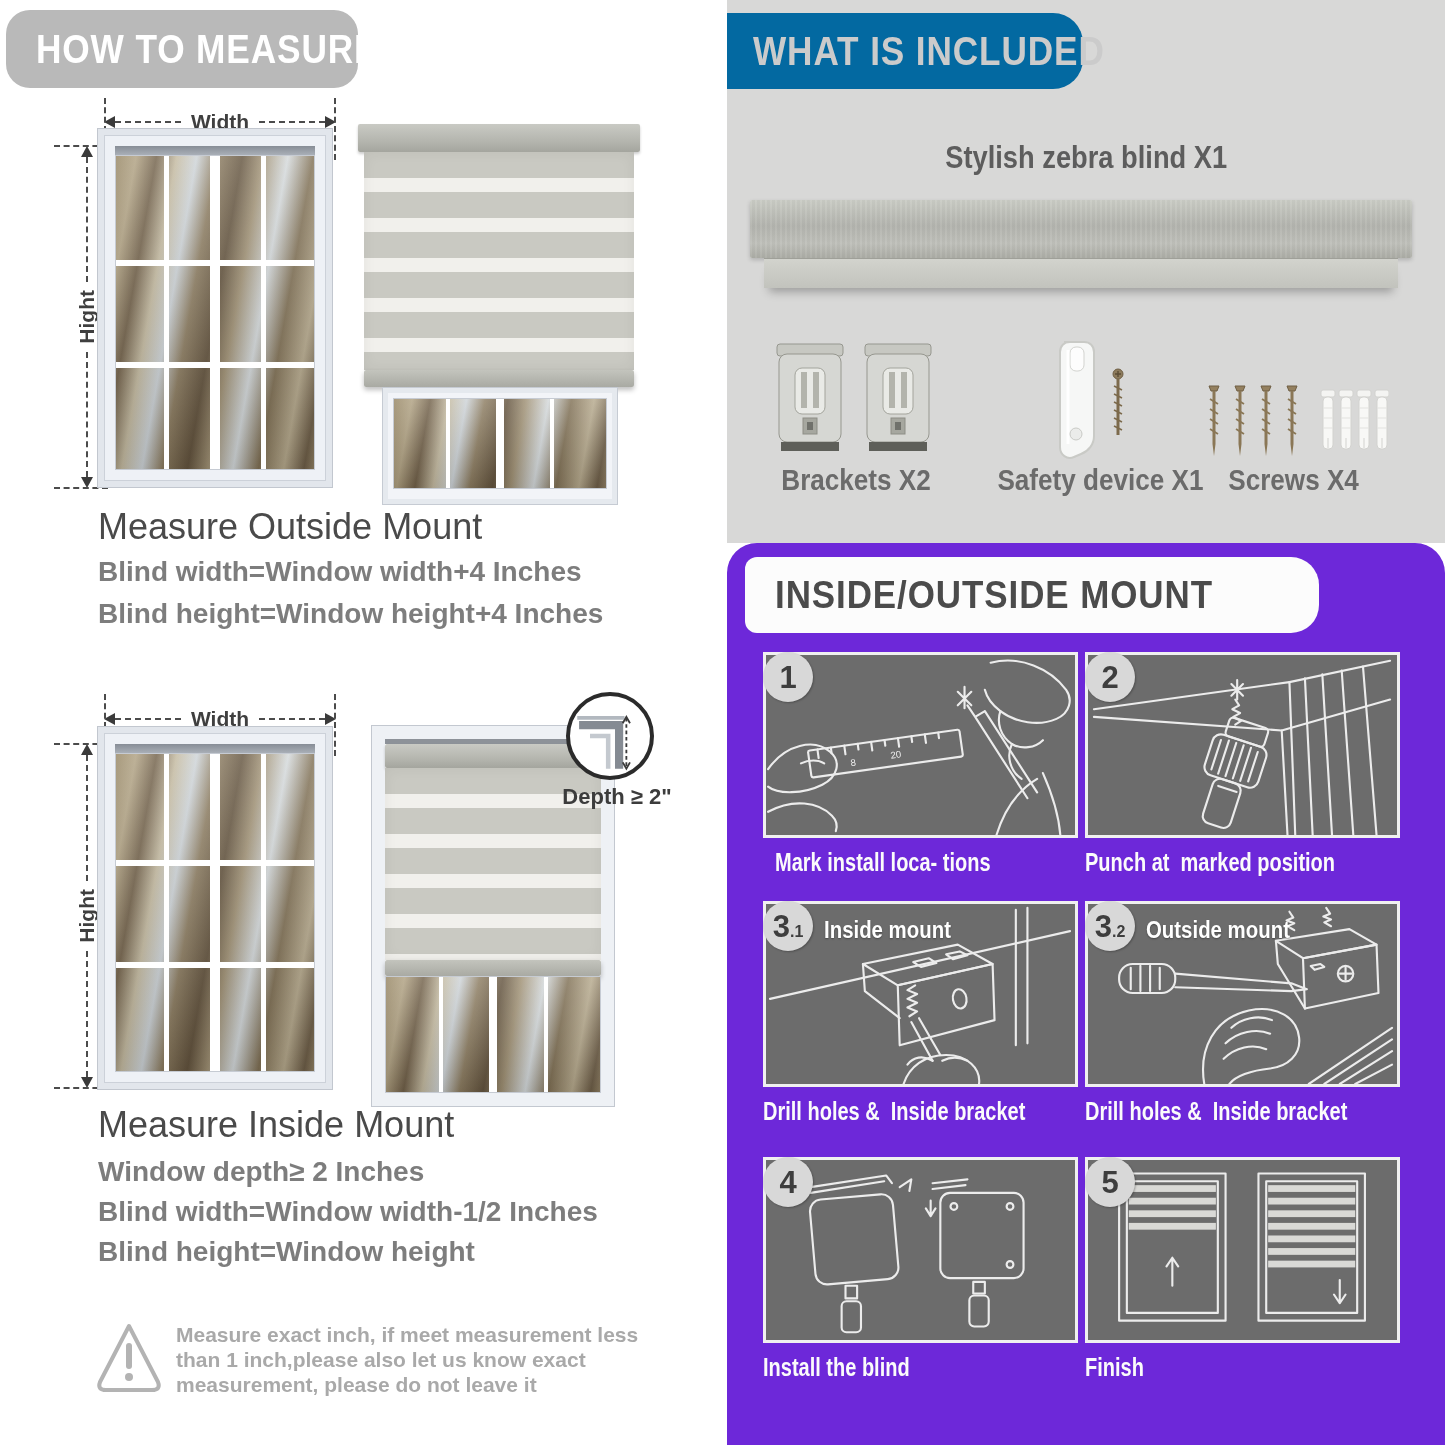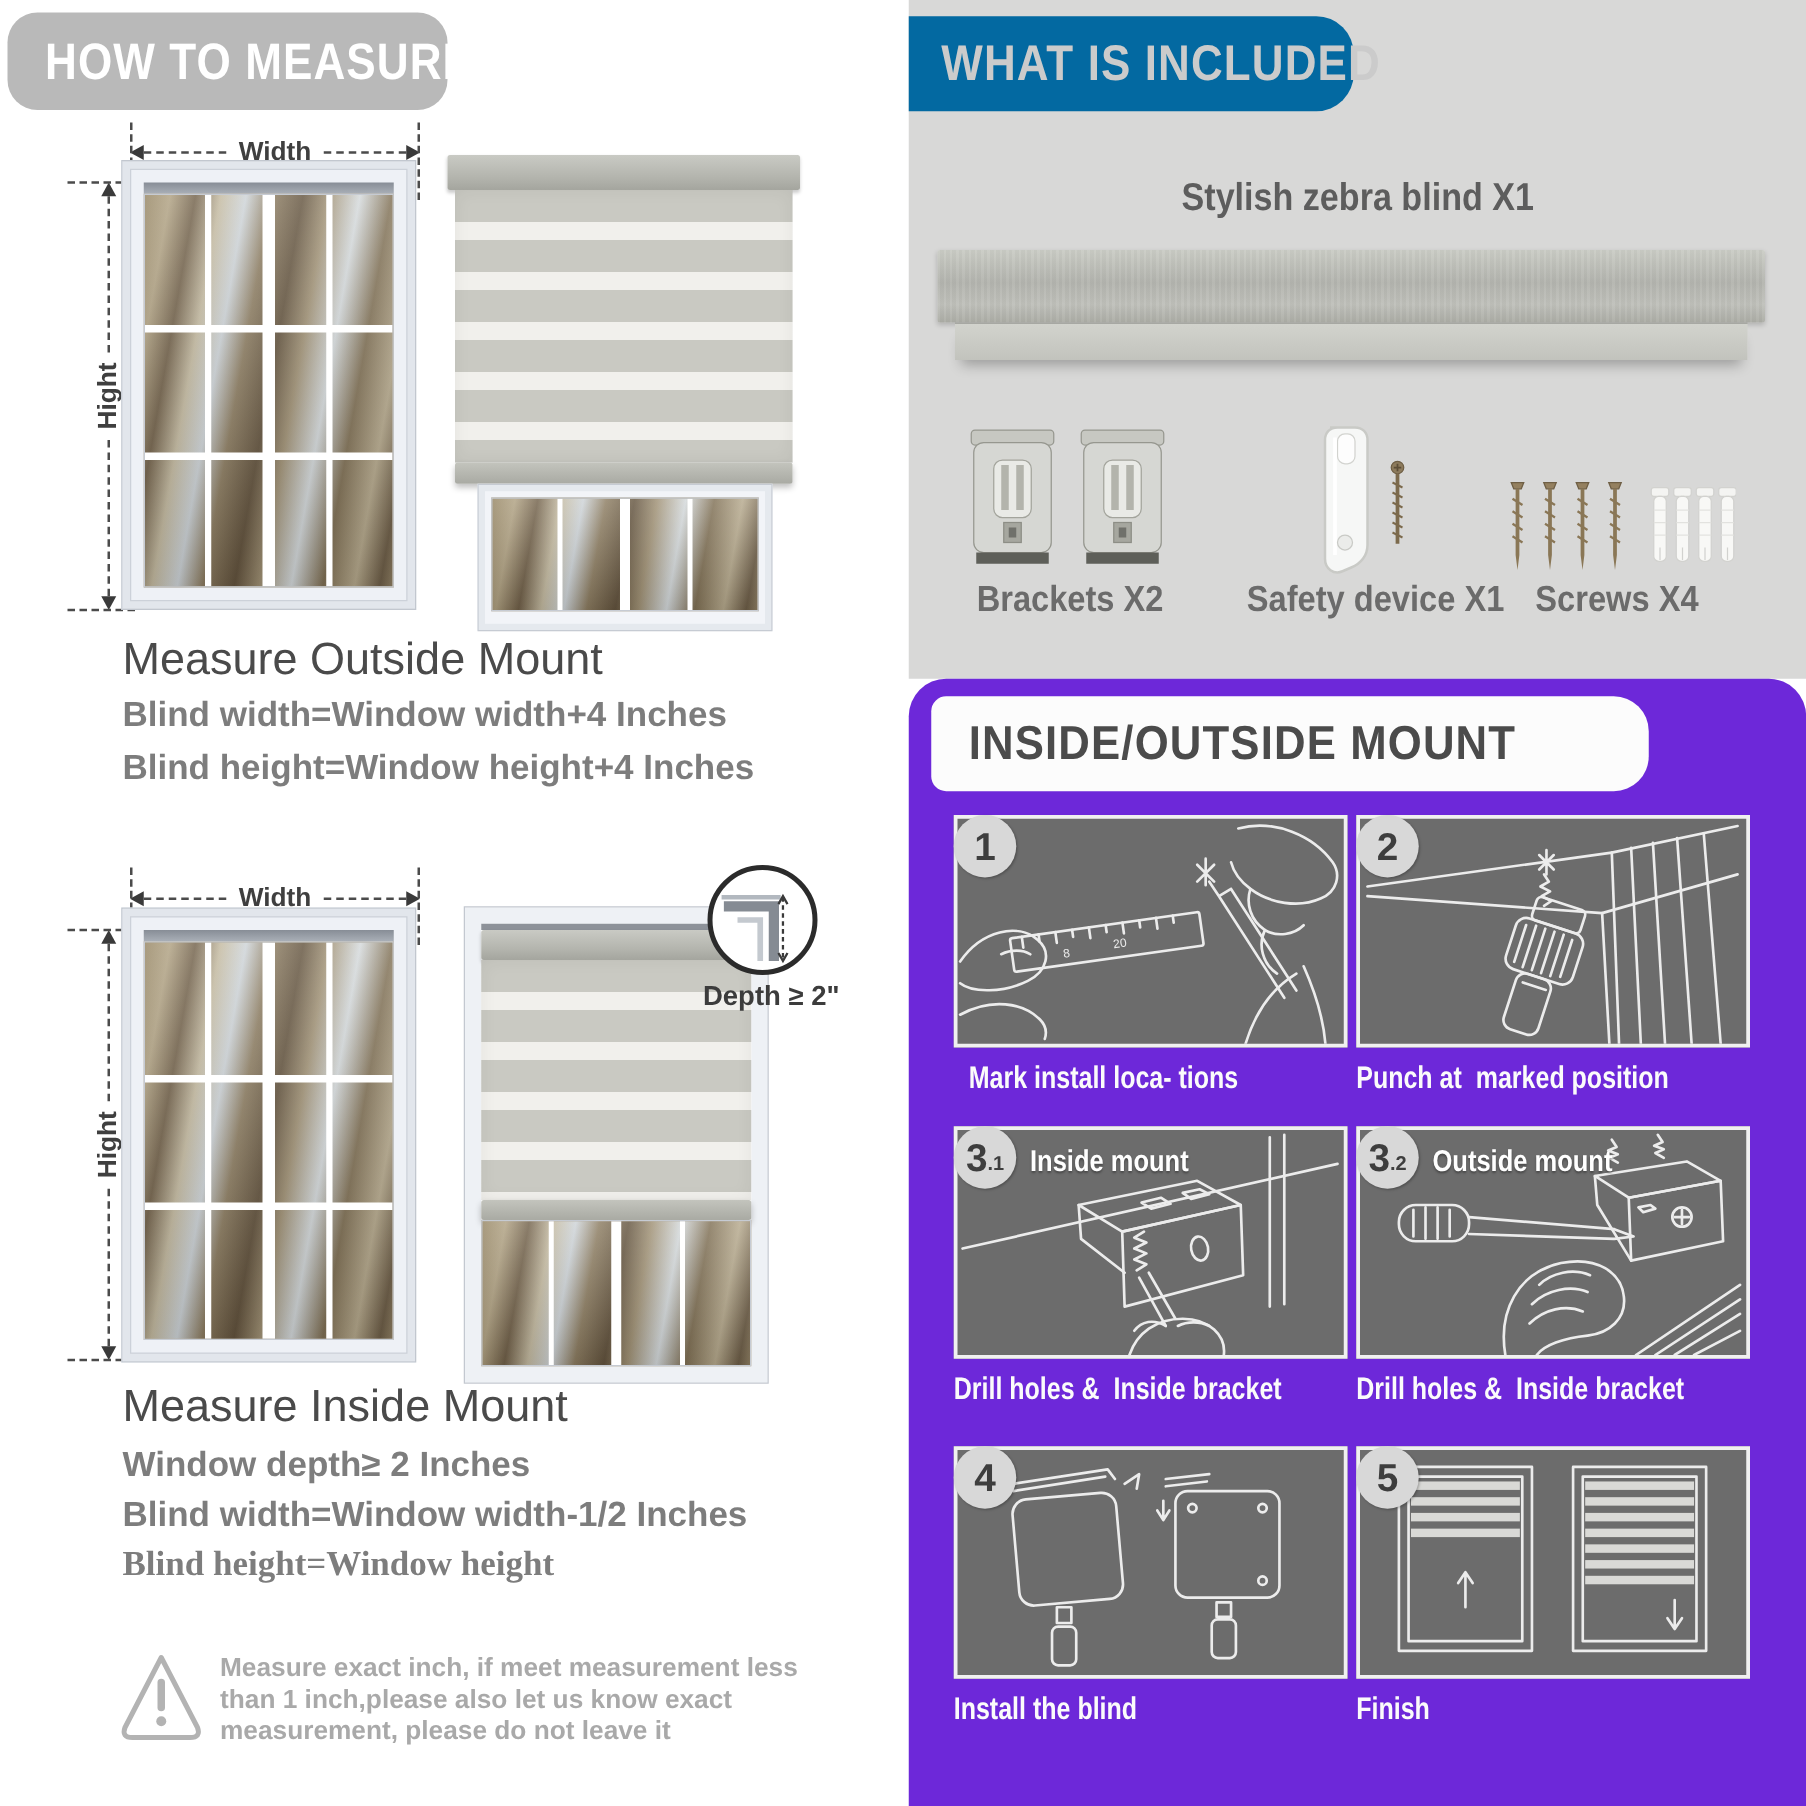--- a/index.html
+++ b/index.html
@@ -186,21 +186,21 @@
       <path d="M22,44 H42 V80" stroke="#c4c9cf" stroke-width="5" fill="none"></path>
       <path d="M62,24 V80" stroke="#3a3a3a" stroke-width="2" stroke-dasharray="4 3" fill="none"></path>
       <path d="M58,30 l4,-7 l4,7 M58,73 l4,7 l4,-7" stroke="#3a3a3a" stroke-width="2" fill="none"></path>
     </svg>
   </div>
   <div class="abs depth-label" style="left:552px;top:784px;width:130px;">Depth ≥ 2"</div>
 
   <div class="abs sec-title" style="left:98px;top:1104px;">Measure Inside Mount</div>
   <div class="abs formula" style="left:98px;top:1156px;">Window depth≥ 2 Inches</div>
   <div class="abs formula" style="left:98px;top:1196px;">Blind width=Window width-1/2 Inches</div>
-  <div class="abs formula" style="left:98px;top:1236px;font-family:Liberation Serif, serif;">Blind height=Window height</div>
+  <div class="abs formula" style="left:98px;top:1236px;">Blind height=Window height</div>
 
   <svg class="abs" style="left:94px;top:1318px;" width="70" height="78" viewBox="0 0 70 78">
     <path d="M35,8 L64,64 Q67,72 58,72 H12 Q3,72 6,64 Z" fill="none" stroke="#b3b3b3" stroke-width="4" stroke-linejoin="round"></path>
     <path d="M35,28 V48" stroke="#b3b3b3" stroke-width="6" stroke-linecap="round"></path>
     <circle cx="35" cy="59" r="4" fill="#b3b3b3"></circle>
   </svg>
   <div class="abs warn-text" style="left:176px;top:1322px;">Measure exact inch, if meet measurement less than 1 inch,please also let us know exact measurement, please do not leave it</div>
 
   <div class="abs sec-light">
     <div class="abs banner-included">

